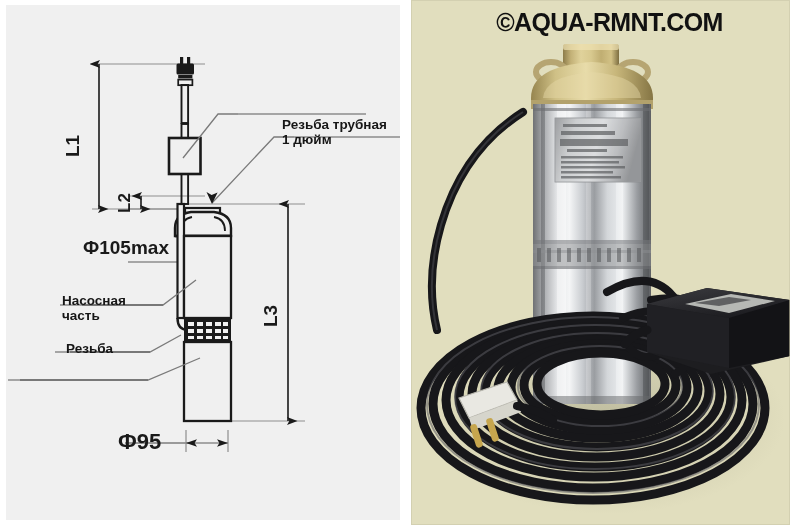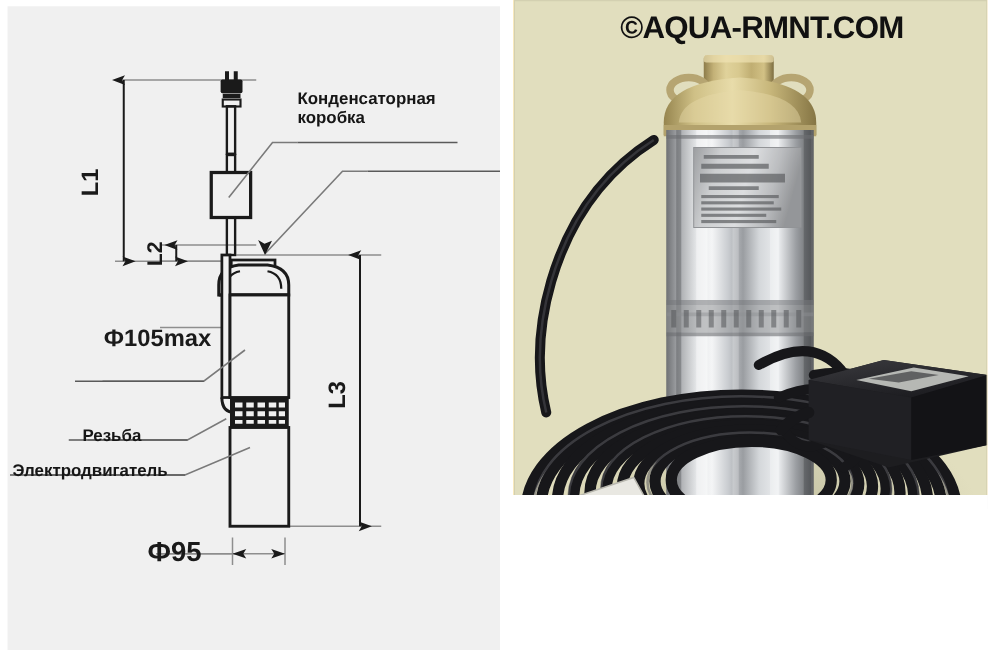--- a/index.html
+++ b/index.html
@@ -60,22 +60,22 @@
   #right-panel {
     position: absolute;
     left: 400px; top: 0;
     width: 390px; height: 525px;
     background: #ffffff;
     overflow: hidden;
   }
   #photo {
     position: absolute;
     left: 11px; top: 0px;
-    width: 379px; height: 396px;
-    background: #eab308;
+    width: 379px; height: 525px;
+    background: #86efac;
     overflow: hidden;
   }
   #photo-inner { position: absolute; left: 0; top: 0; width: 379px; height: 525px; }
 
   #watermark {
     position: absolute;
     left: 0; top: 8px;
     width: 379px;
     text-align: center;
     font-family: "Liberation Sans", sans-serif;
@@ -210,34 +210,37 @@
         <line x1="8" y1="380" x2="148" y2="380"></line>
       </g>
     </svg>
 
     <div class="dimtext vert" style="left:56px; top:130px; font-size:19px;">L1</div>
 
     <div class="dimtext vert" style="left:109px; top:188px; font-size:17px;">L2</div>
 
     <div class="dimtext vert" style="left:254px; top:300px; font-size:19px;">L3</div>
 
-    <div class="dimtext" style="left:77px; top:256px; font-size:19px;text-align:right;">Ф105max</div>
+    <div class="dimtext" style="left:77px; top:232px; font-size:19px;text-align:right;">Ф105max</div>
 
     <div class="dimtext" style="left:112px; top:424px; font-size:22px;">Ф95</div>
 
-    <div class="leadlabel" style="left:232px; top:66px;">
-      <div>Конденсаторная</div>
-      <div>коробка</div>
+
+    <div class="leadlabel" style="left:276px; top:112px;">
+      <div>Резьба трубная</div>
+      <div>1 дюйм</div>
     </div>
 
-
+    <div class="leadlabel" style="left:56px; top:288px;">
+      <div>Насосная</div>
+      <div>часть</div>
+    </div>
 
     <div class="leadlabel" style="left:60px; top:336px;">Резьба</div>
 
-    <div class="leadlabel" style="left:4px; top:364px;">Электродвигатель</div>
   </div>
 
   <div id="right-panel">
     <div id="photo">
       <div id="photo-inner">
 
         <svg width="379" height="525" viewBox="0 0 379 525">
           <defs>
             <linearGradient id="chrome" x1="0" y1="0" x2="1" y2="0">
               <stop offset="0%" stop-color="#6f7174"></stop>

